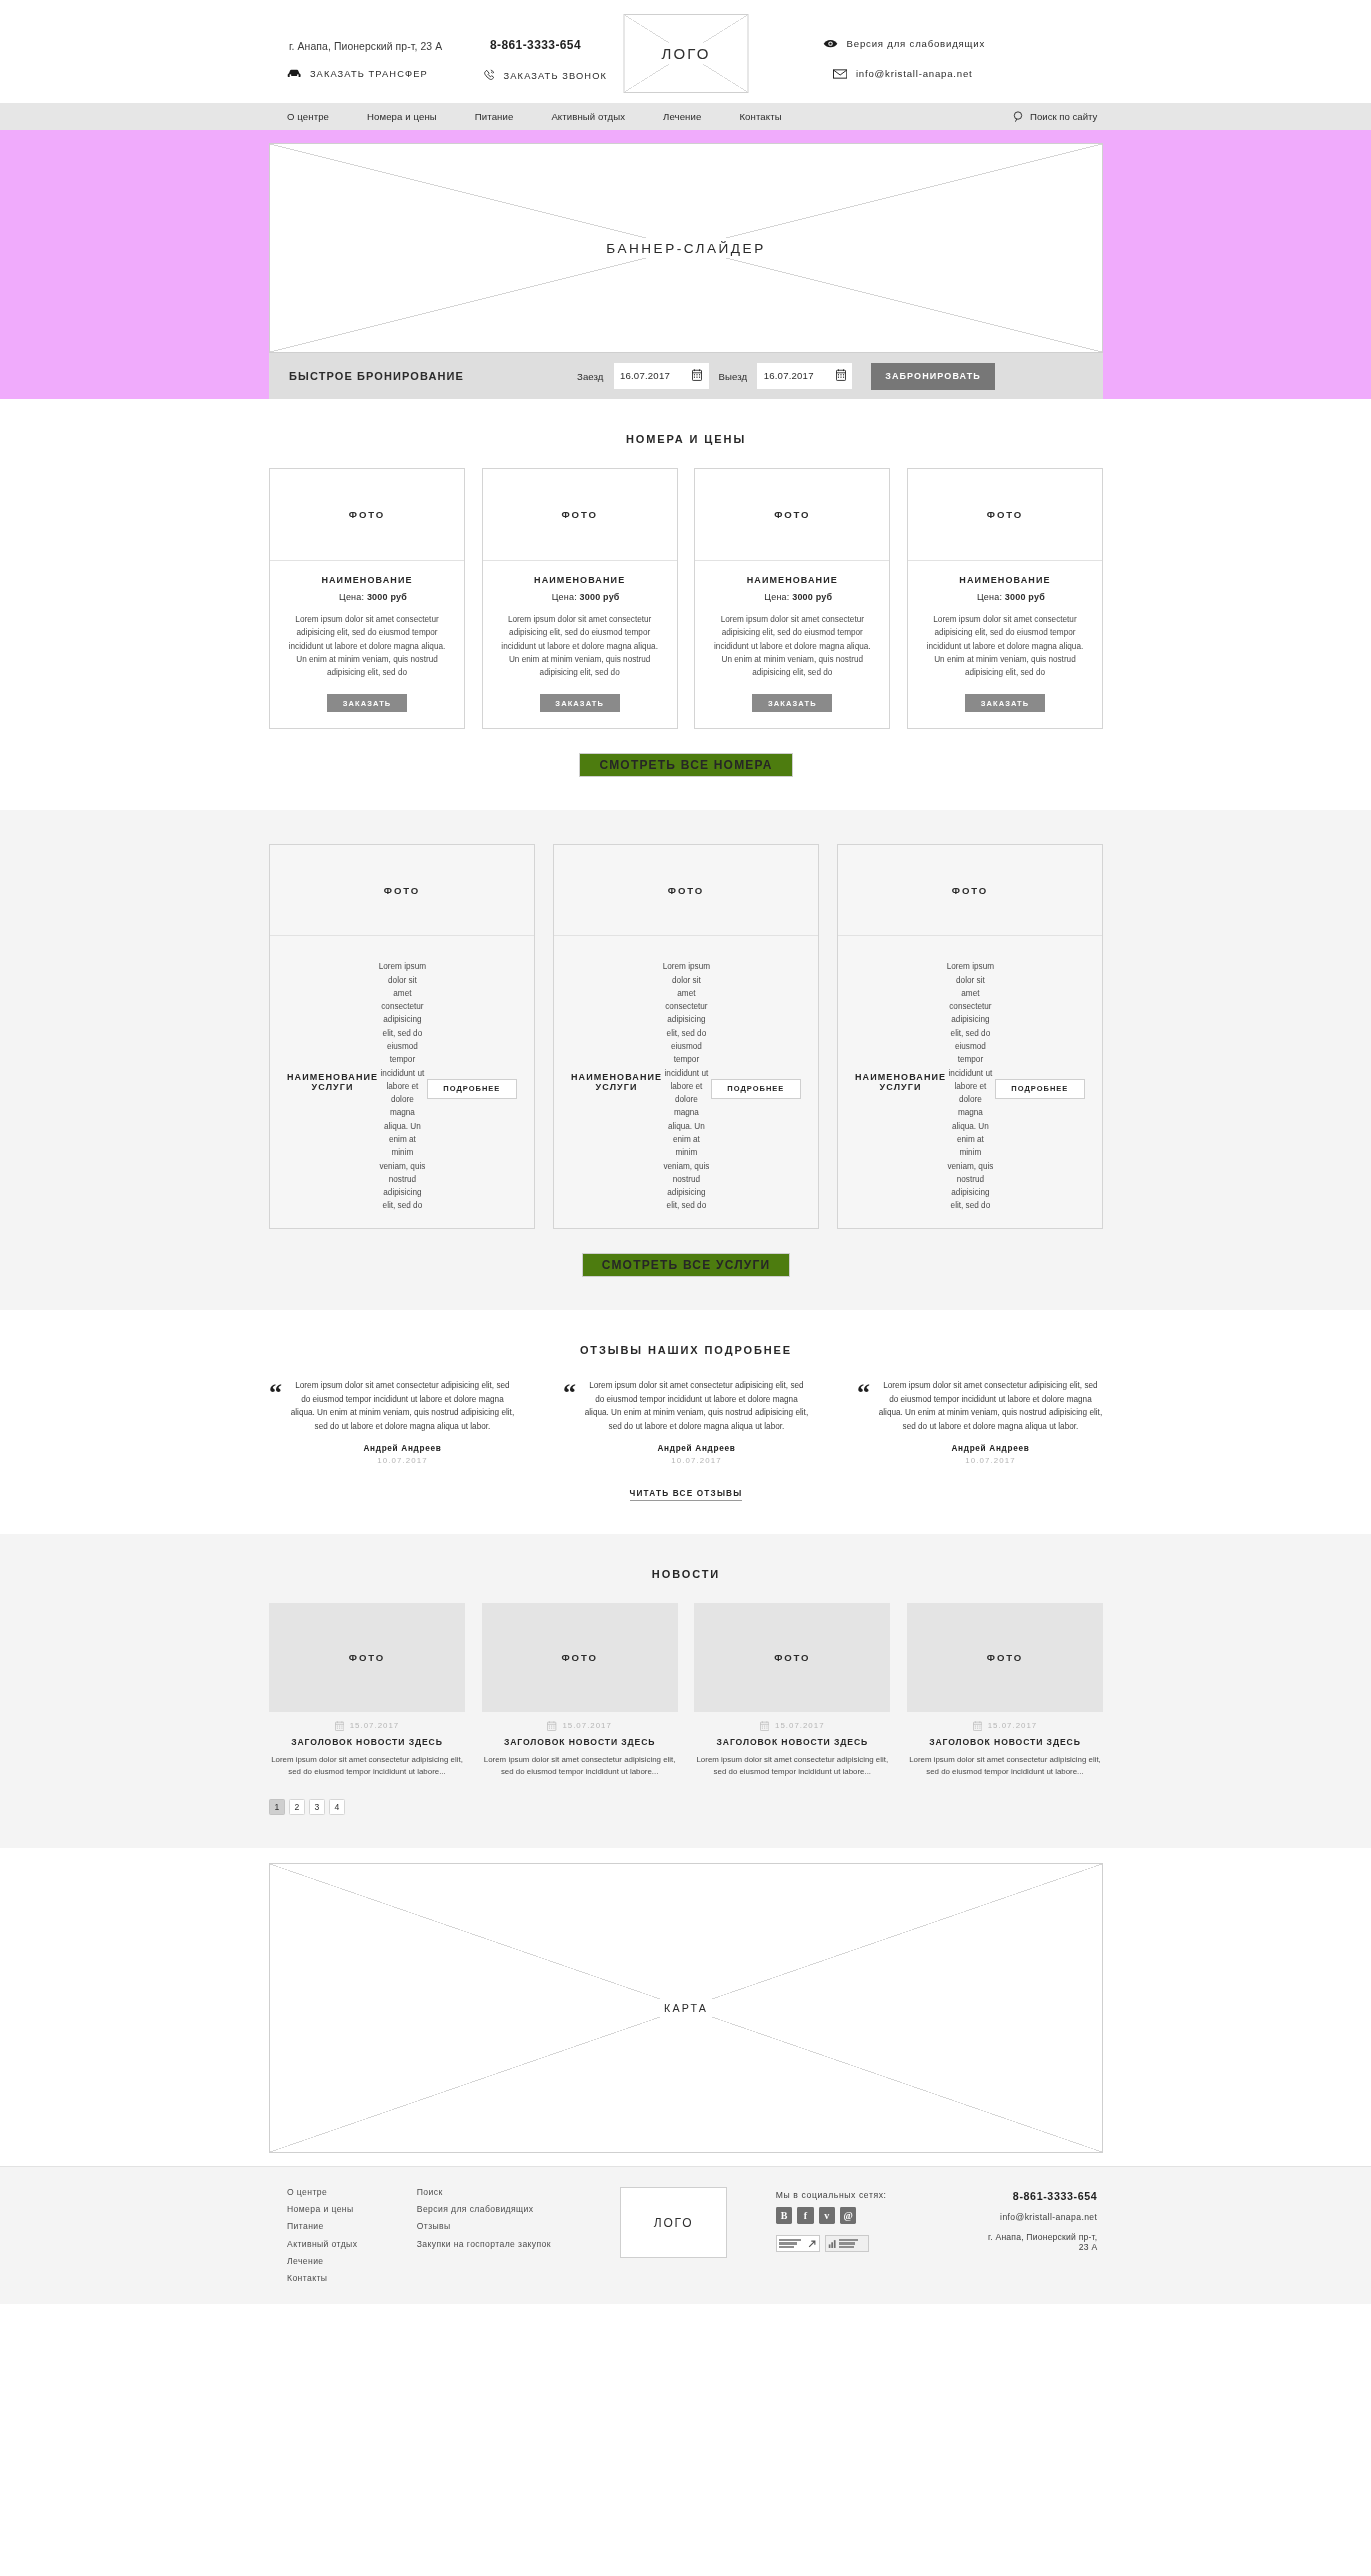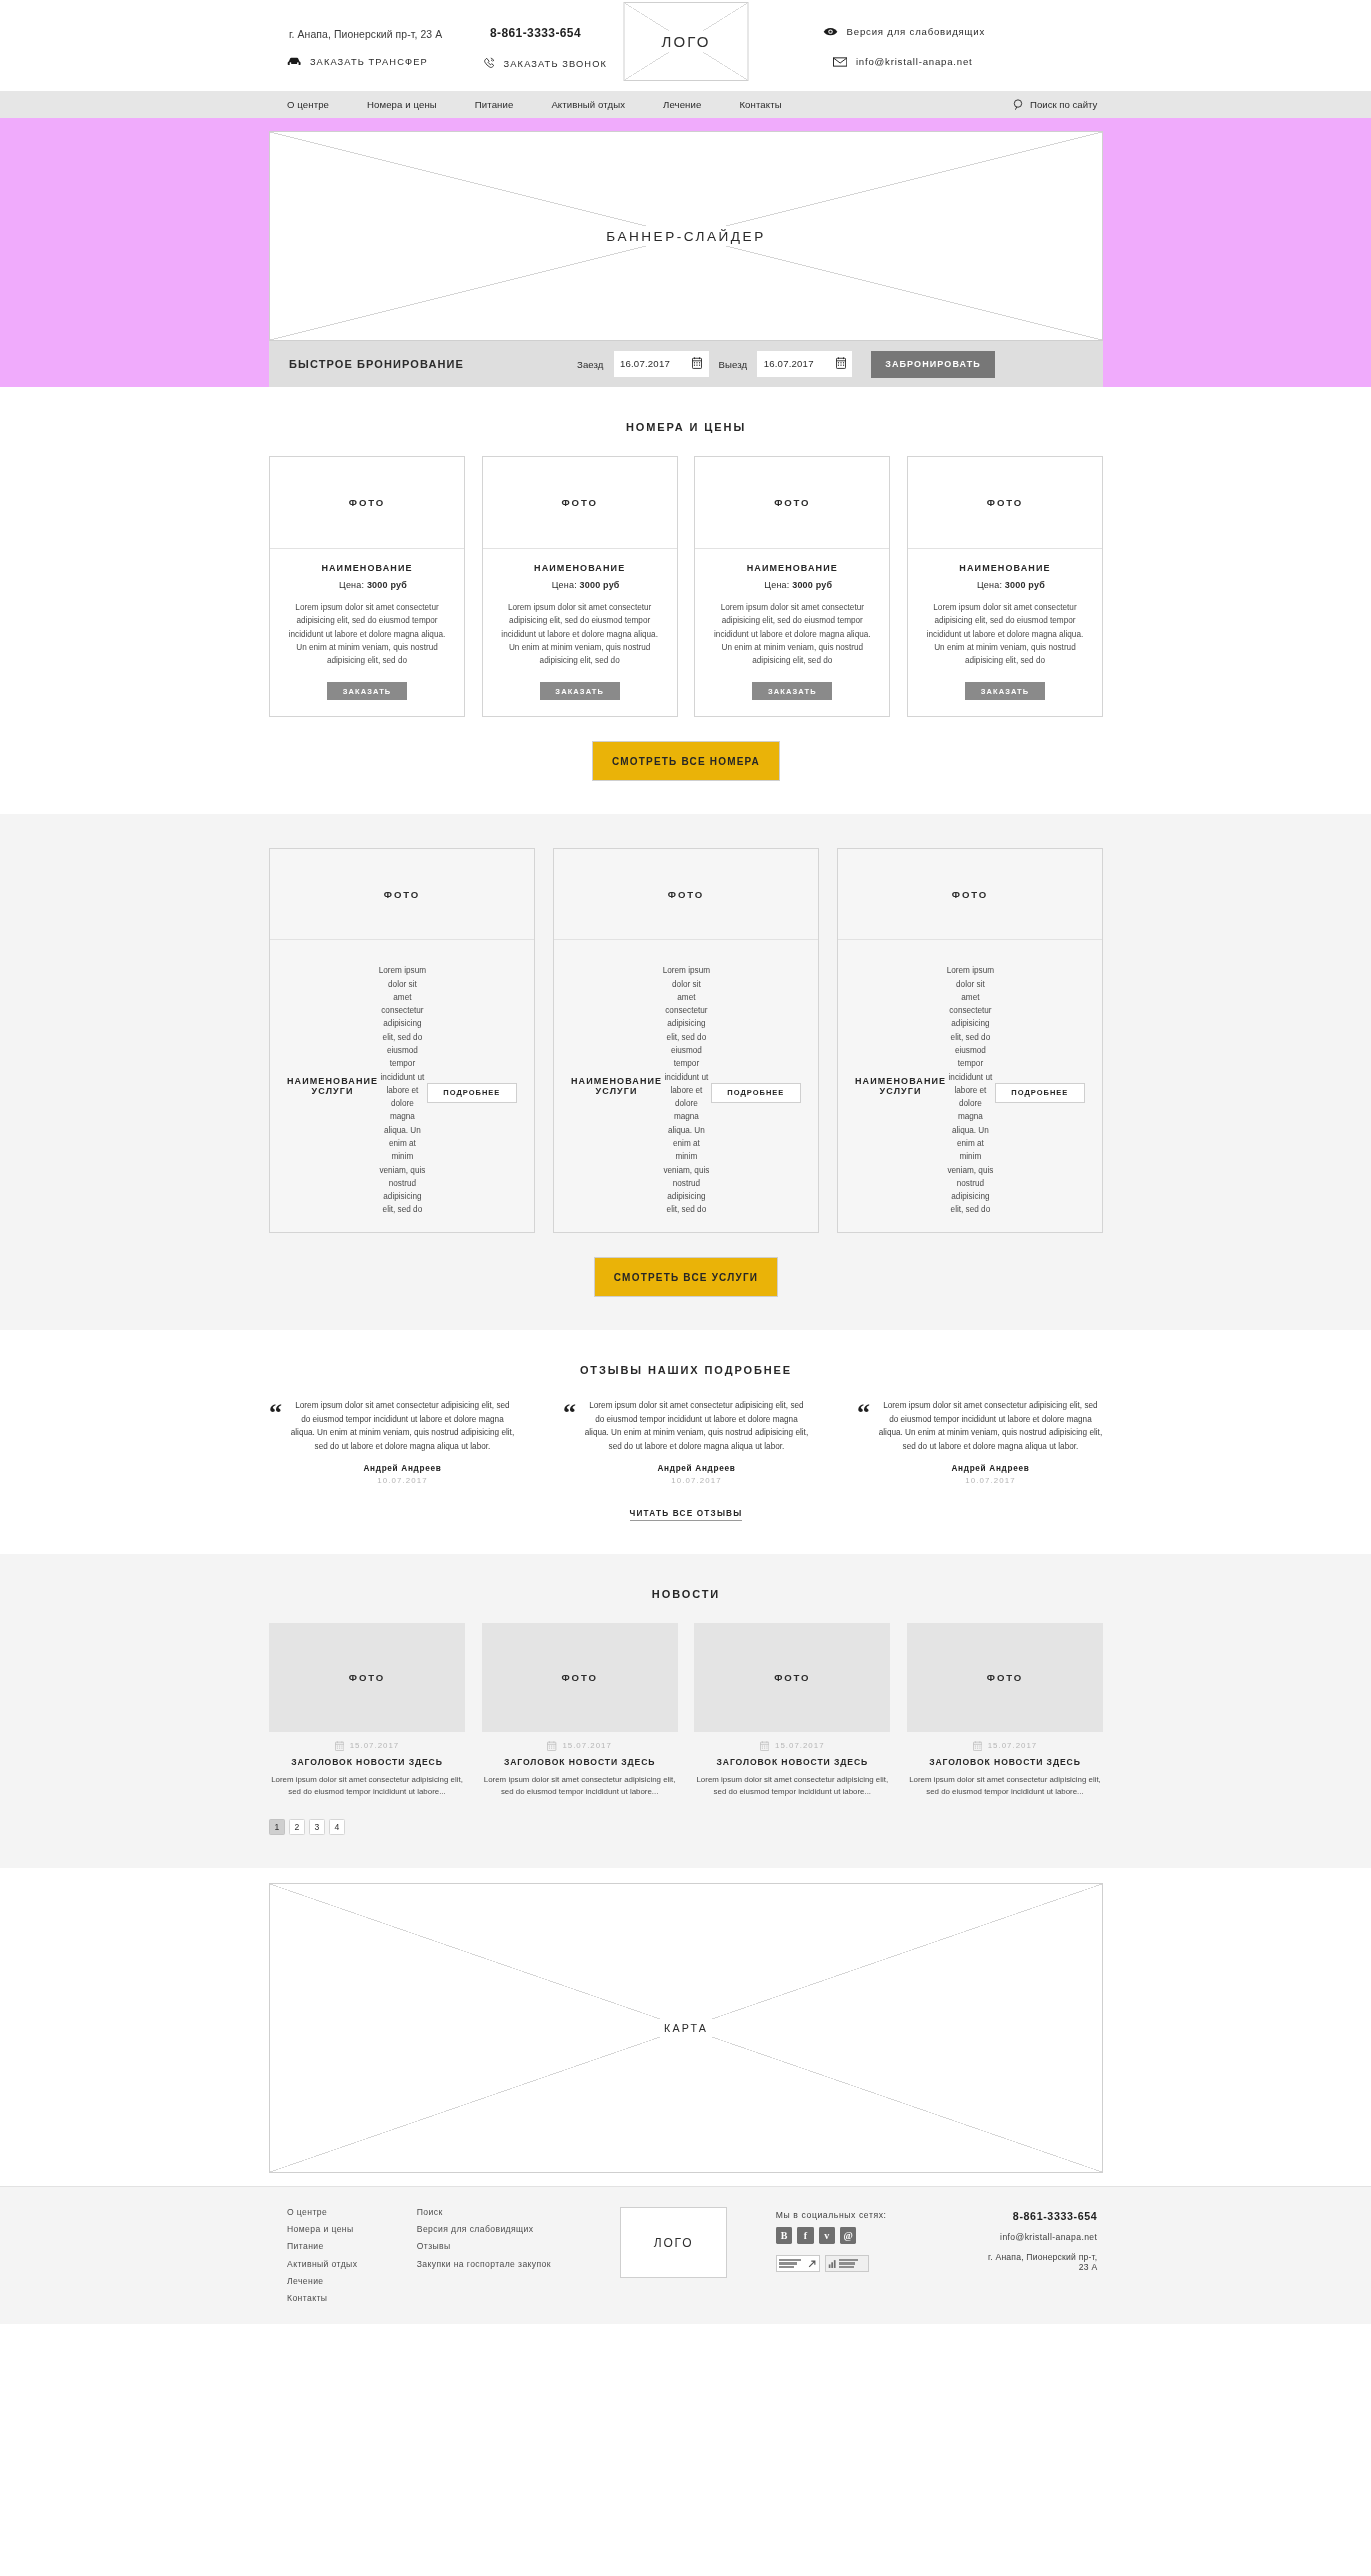--- a/index.html
+++ b/index.html
@@ -5,21 +5,21 @@
   * { box-sizing: border-box; margin: 0; padding: 0; }
   html, body {
     width: 1372px;
     background: #ffffff;
     font-family: "Liberation Sans", sans-serif;
     color: #333333;
     -webkit-font-smoothing: antialiased;
   }
   body { width: 1372px; }
 
-  .page { width: 1372px; margin: 0 auto; }
+  .page { width: 1372px; margin: 12px auto; }
 
   
   .topbar {
     background: #ffffff;
     height: 91px;
     position: relative;
   }
   .topbar-inner {
     width: 834px;
     margin: 0 auto;
@@ -253,25 +253,25 @@
     background: #8a8a8a;
     color: #fff; border: 0;
     height: 18.6px; width: 80px;
     font-family: "Liberation Sans", sans-serif;
     font-size: 7.5px; font-weight: bold; letter-spacing: 1.1px;
     cursor: pointer;
   }
   .center-row { display:flex; justify-content:center; margin-top: 24px; }
   .btn-outline {
     border: 0.7px solid #cfcfcf;
-    background: #eab308;
-    height: 40px;
+    background: #4d7c0f;
+    height: 24px;
     padding: 0 19px;
     font-family: "Liberation Sans", sans-serif;
-    font-size: 10px; letter-spacing: 1.2px; font-weight: bold;
+    font-size: 12px; letter-spacing: 1.2px; font-weight: bold;
     color: #262626;
     cursor: pointer;
   }
 
   
   .cards3 {
     width: 834px; margin: 0 auto;
     display: flex; justify-content: space-between;
   }
   .scard {

